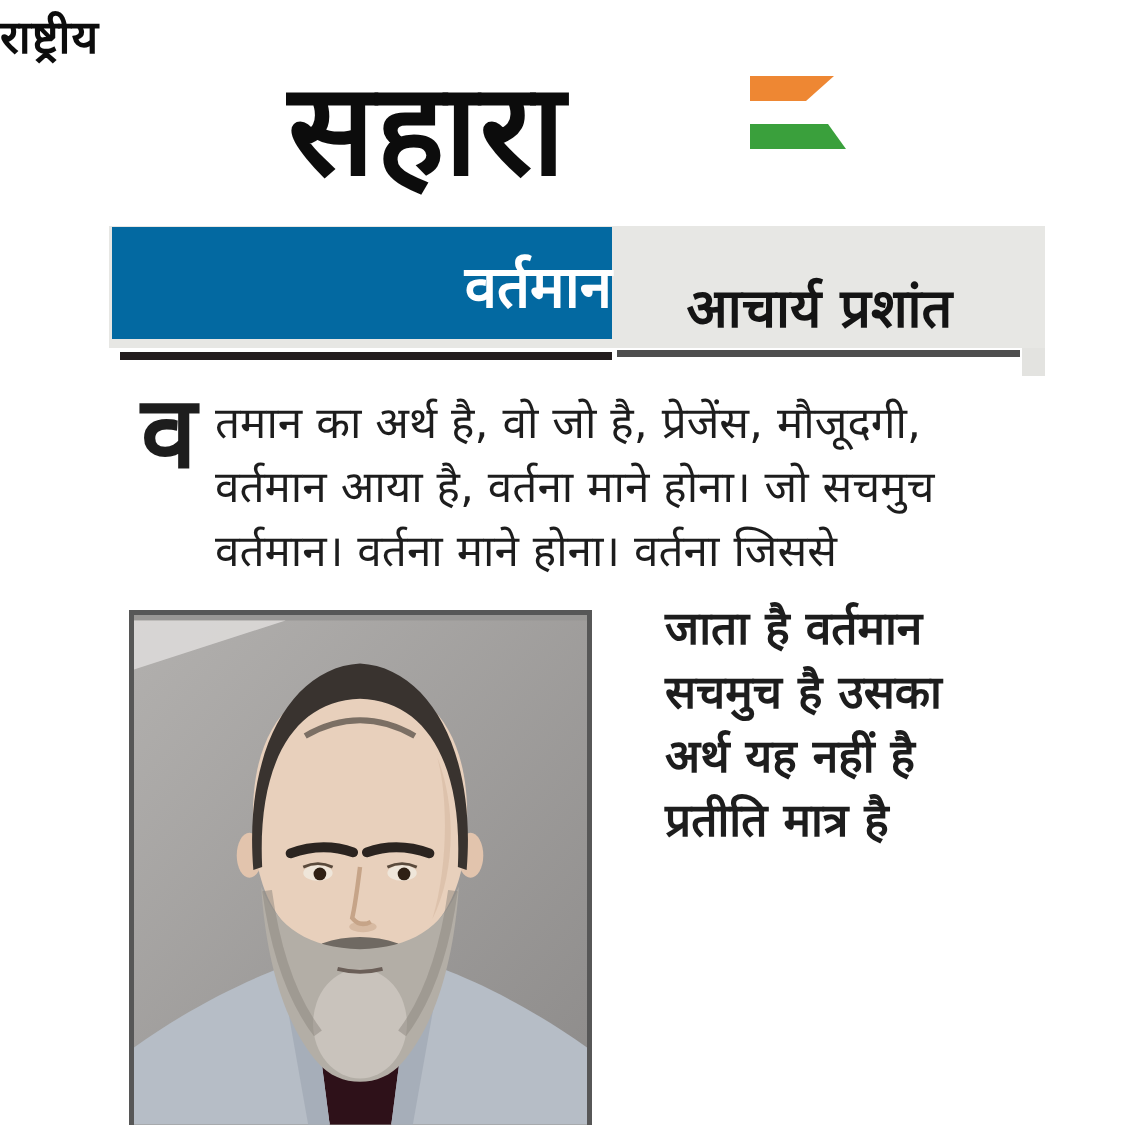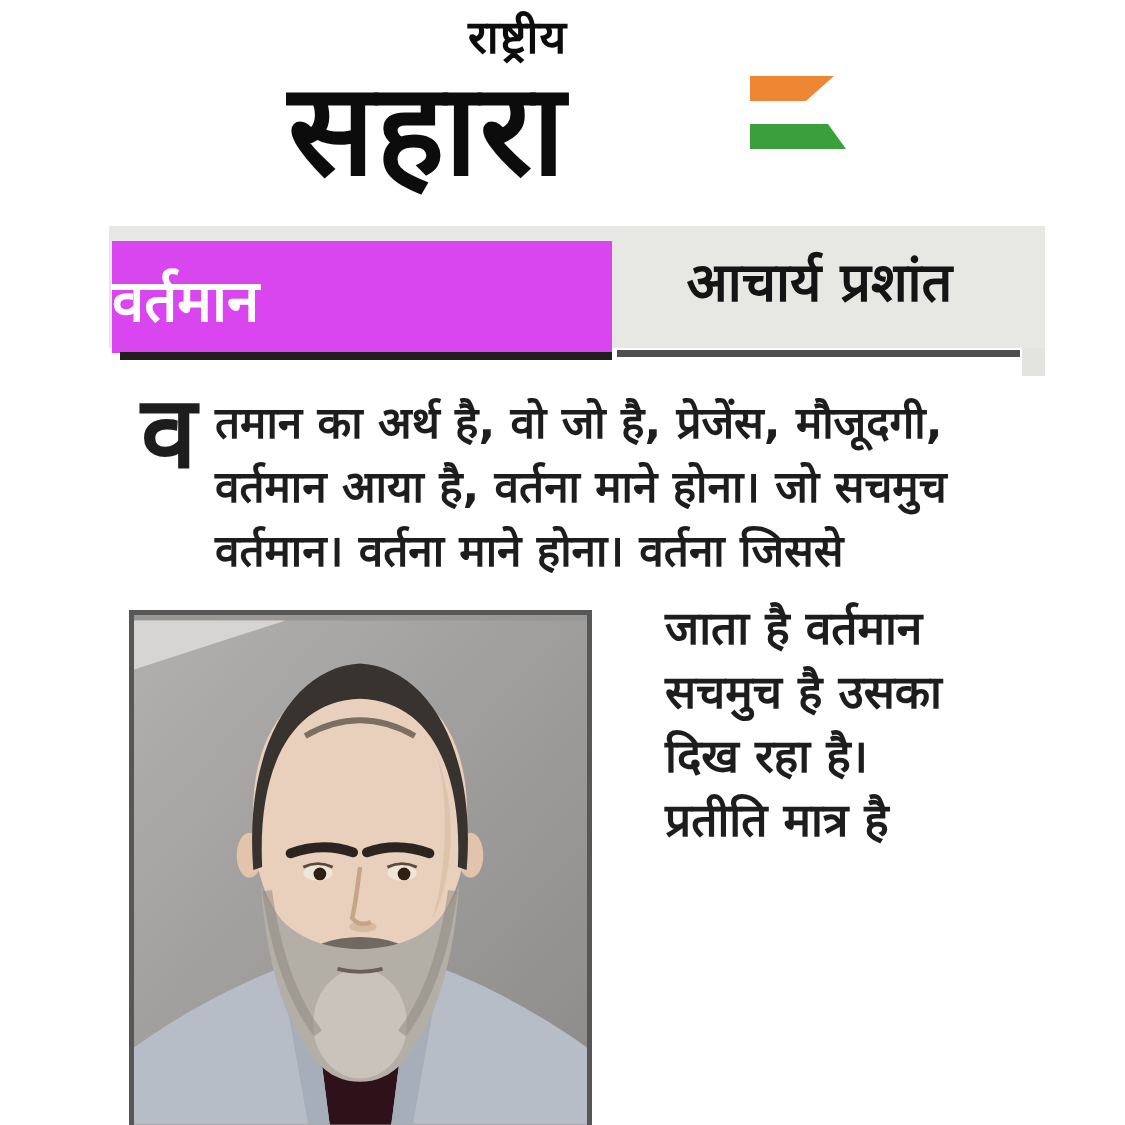--- a/index.html
+++ b/index.html
@@ -4,55 +4,55 @@
 <style>
   html,body{margin:0;padding:0;}
   body{
     width:1125px;height:1125px;background:#ffffff;
     font-family:"DejaVu Sans","Liberation Sans",sans-serif;
     position:relative;overflow:hidden;
   }
   .abs{position:absolute;}
   
   .mast-super{
-    left:0;top:4px;width:1035px;text-align:center;
+    left:0;top:4px;width:1035px;text-align:left;
     font-size:46px;font-weight:700;color:#0c0c0c;letter-spacing:1px;
   }
   .mast-title{
     left:288px;top:56px;
     font-size:128px;line-height:1.15;font-weight:900;color:#0c0c0c;
     letter-spacing:2px;
   }
   .mast-flag{left:750px;top:76px;width:96px;height:74px;}
   
   .band-backdrop{left:109px;top:226px;width:936px;height:122px;background:#e7e7e4;}
   .band-tail{left:1022px;top:348px;width:23px;height:28px;background:#e3e3e0;}
   .col-banner{
-    left:112px;top:241px;width:500px;height:112px;background:#d946ef;
-    display:flex;align-items:center;justify-content:flex-start;
+    left:112px;top:227px;width:500px;height:112px;background:#0369a1;
+    display:flex;align-items:center;justify-content:flex-end;
   }
   .col-banner-title{
     font-size:58px;font-weight:700;color:#ffffff;white-space:nowrap;
     padding-top:2px;
   }
   .author-banner{
     left:617px;top:243px;width:405px;height:100px;background:#e7e7e4;
-    display:flex;align-items:flex-start;justify-content:center;
+    display:flex;align-items:flex-end;justify-content:center;
   }
   .author-name{
     font-size:54px;font-weight:700;color:#141414;white-space:nowrap;
   }
   .underline-left{left:120px;top:352px;width:492px;height:8px;background:#231d1e;}
   .underline-right{left:617px;top:350px;width:403px;height:7px;background:#4e4e4e;}
   
   .drop-cap{
     left:141px;top:383px;font-size:100px;line-height:1;font-weight:600;color:#1d1d1d;
   }
   .intro-lines{
-    left:215px;top:391px;font-size:44px;line-height:64px;font-weight:700;
+    left:215px;top:391px;font-size:44px;line-height:64px;font-weight:400;
     color:#1d1d1d;white-space:nowrap;
   }
   .wrap-column{
     left:665px;top:596px;font-size:46px;line-height:64px;font-weight:600;
     color:#1d1d1d;white-space:nowrap;
   }
   .wrap-column div{height:64px;}
   
   .photo-frame{
     left:129px;top:610px;width:463px;height:515px;
@@ -93,21 +93,21 @@
 
 <div class="abs intro-lines">
   <div>तमान का अर्थ है, वो जो है, प्रेजेंस, मौजूदगी,</div>
   <div>वर्तमान आया है, वर्तना माने होना। जो सचमुच</div>
   <div>वर्तमान। वर्तना माने होना। वर्तना जिससे</div>
 </div>
 
 <div class="abs wrap-column">
   <div>जाता है वर्तमान</div>
   <div>सचमुच है उसका</div>
-  <div>दिख रहा है।</div>
+  <div>अर्थ यह नहीं है</div>
   <div>प्रतीति मात्र है</div>
 </div>
 
 <div class="abs photo-frame">
   <svg viewBox="0 0 463 510" xmlns="http://www.w3.org/2000/svg">
     <defs>
       <linearGradient id="bgg" x1="0" y1="0" x2="1" y2="1">
         <stop offset="0" stop-color="#b2b0ae"></stop>
         <stop offset="1" stop-color="#8d8b8a"></stop>
       </linearGradient>

